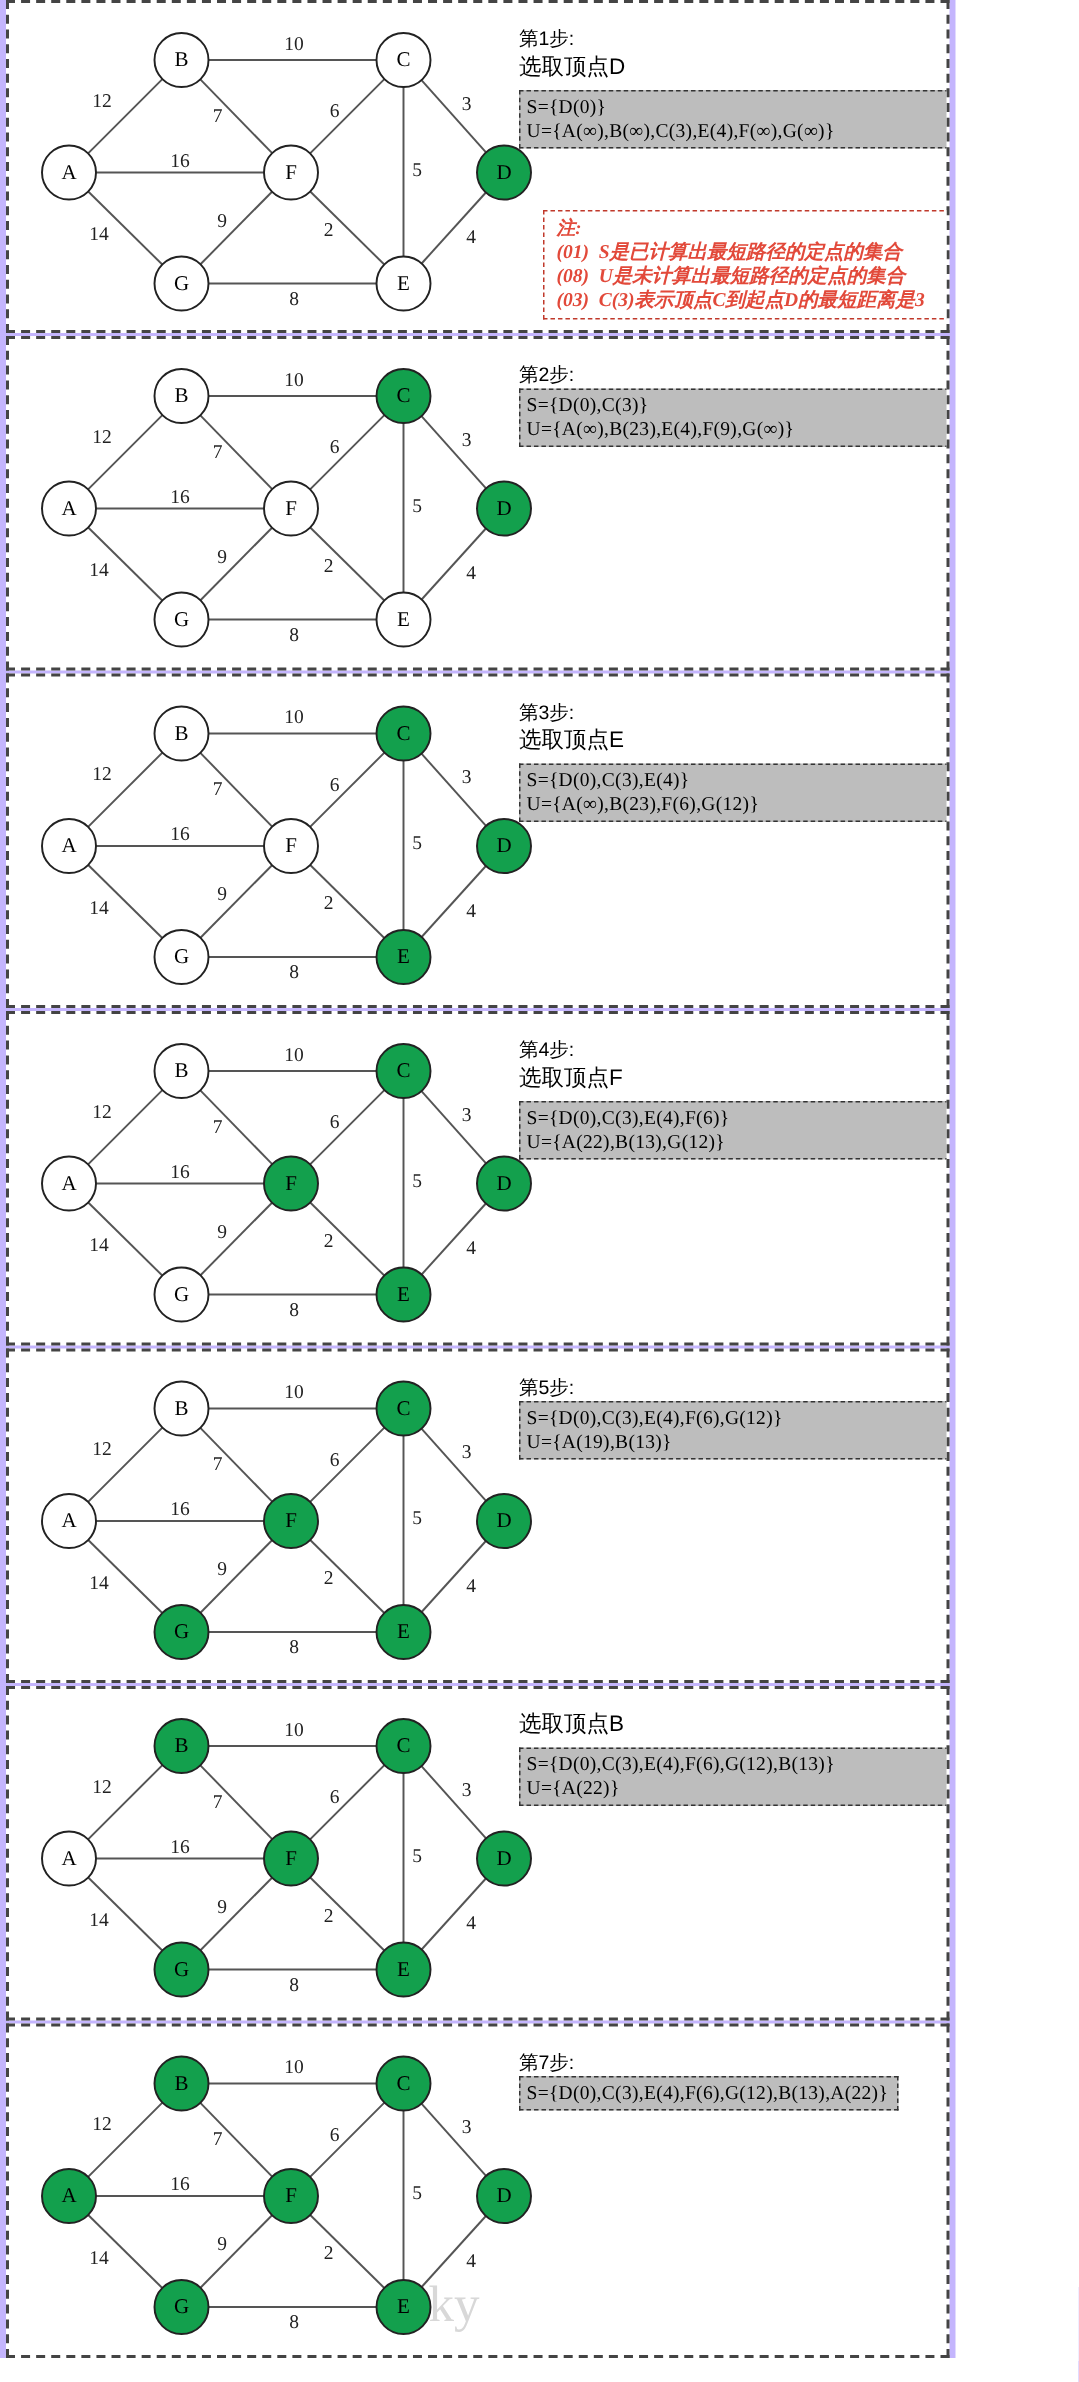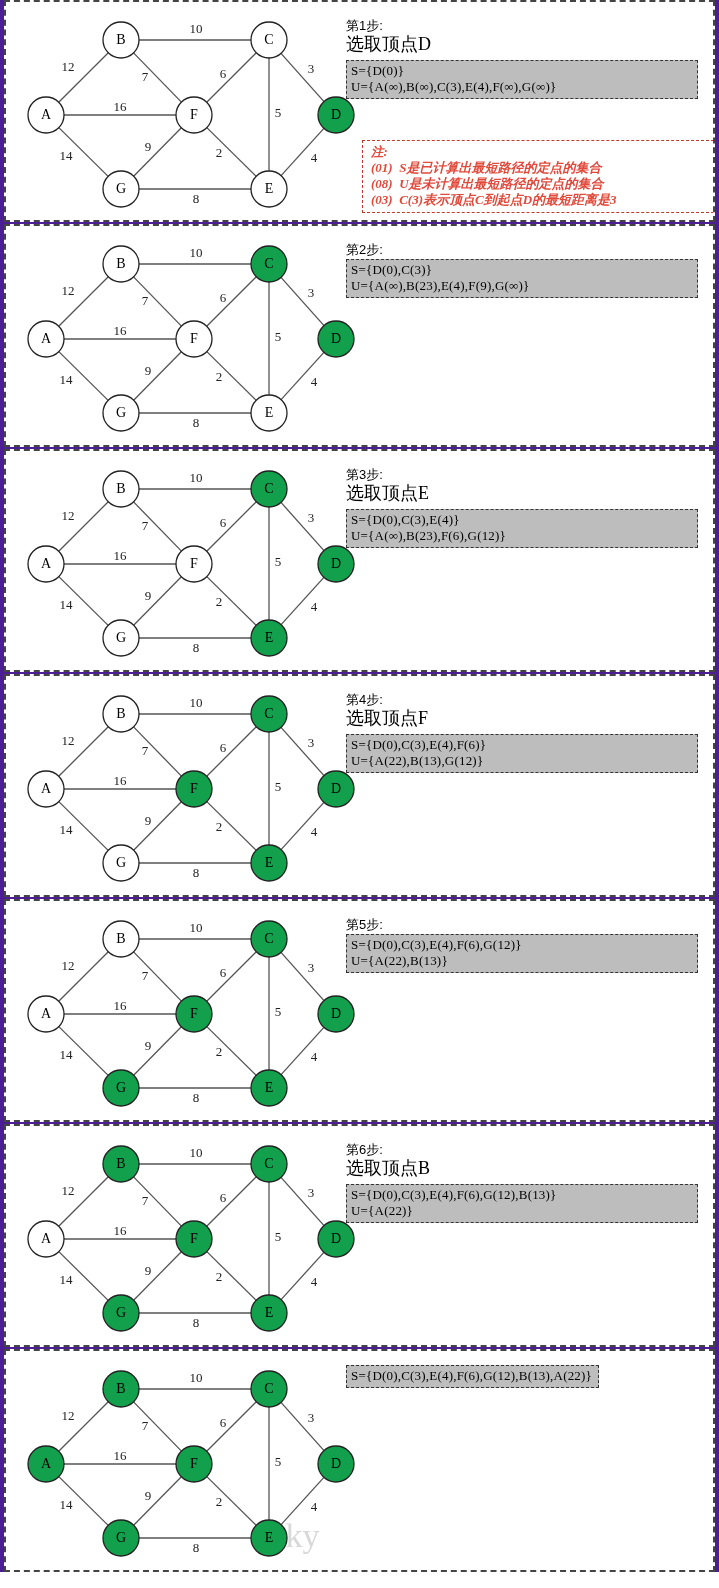--- a/index.html
+++ b/index.html
@@ -3,23 +3,23 @@
 <meta charset="utf-8">
 <style>
   html,body{margin:0;padding:0;background:#ffffff;}
   body{
     width:719px;
     font-family:"Liberation Serif","DejaVu Serif",serif;
     color:#000;
     -webkit-font-smoothing:antialiased;
   }
   #page{
-    width:719px;
+    width:637px;
     position:relative;
-    background:#4c1d95;
+    background:#c4b5fd;
   }
   .panel{
     position:relative;
     border:2px dashed #444;
     box-sizing:border-box;
     margin:0 4px 2px 4px;
     background:#fff;
     overflow:hidden;
   }
   .panel.p1{height:222px;}
@@ -70,22 +70,22 @@
     padding:14px 8px 0 4px;
   }
   .step-title{
     font-family:"Liberation Sans","DejaVu Sans",sans-serif;
     font-size:13px;
     line-height:19px;
     color:#000;
     white-space:pre;
   }
   .step-line2{
-    font-family:Liberation Serif, serif;
-    font-size:18px;
+    font-family:Liberation Sans, sans-serif;
+    font-size:15px;
     line-height:19px;
     color:#000;
     margin-bottom:6px;
     white-space:pre;
   }
   .setbox{
     display:inline-block;
     background:#bdbdbd;
     border:1px dashed #333;
     padding:2px 6px 3px 4px;
@@ -456,21 +456,21 @@
           <g>
             <circle cx="115" cy="187" r="18" class="node-circle on"></circle>
             <text x="115" y="188" class="node-label on">G</text>
           </g>
         </svg>
       </div>
       <div class="right">
         <div class="step-title">第5步:</div>
         <div class="setbox full">
           <div class="setline">S={D(0),C(3),E(4),F(6),G(12)}</div>
-          <div class="setline">U={A(22),B(13)}</div>
+          <div class="setline">U={A(19),B(13)}</div>
         </div>
       </div>
     </div>
     <div class="panel p">
       <div class="graph">
         <svg width="360" height="222" viewBox="0 0 360 222">
           <line x1="133" y1="38" x2="245" y2="38" class="edge"></line>
           <line x1="52.72792206135786" y1="100.27207793864214" x2="102.27207793864214" y2="50.72792206135786" class="edge"></line>
           <line x1="127.5547768213303" y1="50.898743309585925" x2="175.4452231786697" y2="100.10125669041408" class="edge"></line>
           <line x1="250.27207793864216" y1="50.72792206135786" x2="200.72792206135784" y2="100.27207793864214" class="edge"></line>
@@ -518,21 +518,20 @@
             <circle cx="188" cy="113" r="18" class="node-circle on"></circle>
             <text x="188" y="114" class="node-label on">F</text>
           </g>
           <g>
             <circle cx="115" cy="187" r="18" class="node-circle on"></circle>
             <text x="115" y="188" class="node-label on">G</text>
           </g>
         </svg>
       </div>
       <div class="right">
-        <div class="step-title">第6步:</div>
         <div class="step-line2">选取顶点B</div>
         <div class="setbox full">
           <div class="setline">S={D(0),C(3),E(4),F(6),G(12),B(13)}</div>
           <div class="setline">U={A(22)}</div>
         </div>
       </div>
     </div>
     <div class="panel p">
       <div class="graph">
         <svg width="360" height="222" viewBox="0 0 360 222">
@@ -584,15 +583,15 @@
           <g>
             <circle cx="188" cy="113" r="18" class="node-circle on"></circle>
             <text x="188" y="114" class="node-label on">F</text>
           </g>
           <g>
             <circle cx="115" cy="187" r="18" class="node-circle on"></circle>
             <text x="115" y="188" class="node-label on">G</text>
           </g>
         </svg>
       </div>
-      <div class="right"><div class="setbox"><div class="setline">S={D(0),C(3),E(4),F(6),G(12),B(13),A(22)}</div></div></div>
+      <div class="right"><div class="step-title">第7步:</div><div class="setbox"><div class="setline">S={D(0),C(3),E(4),F(6),G(12),B(13),A(22)}</div></div></div>
     </div>
   </div>
 
 </body></html>

